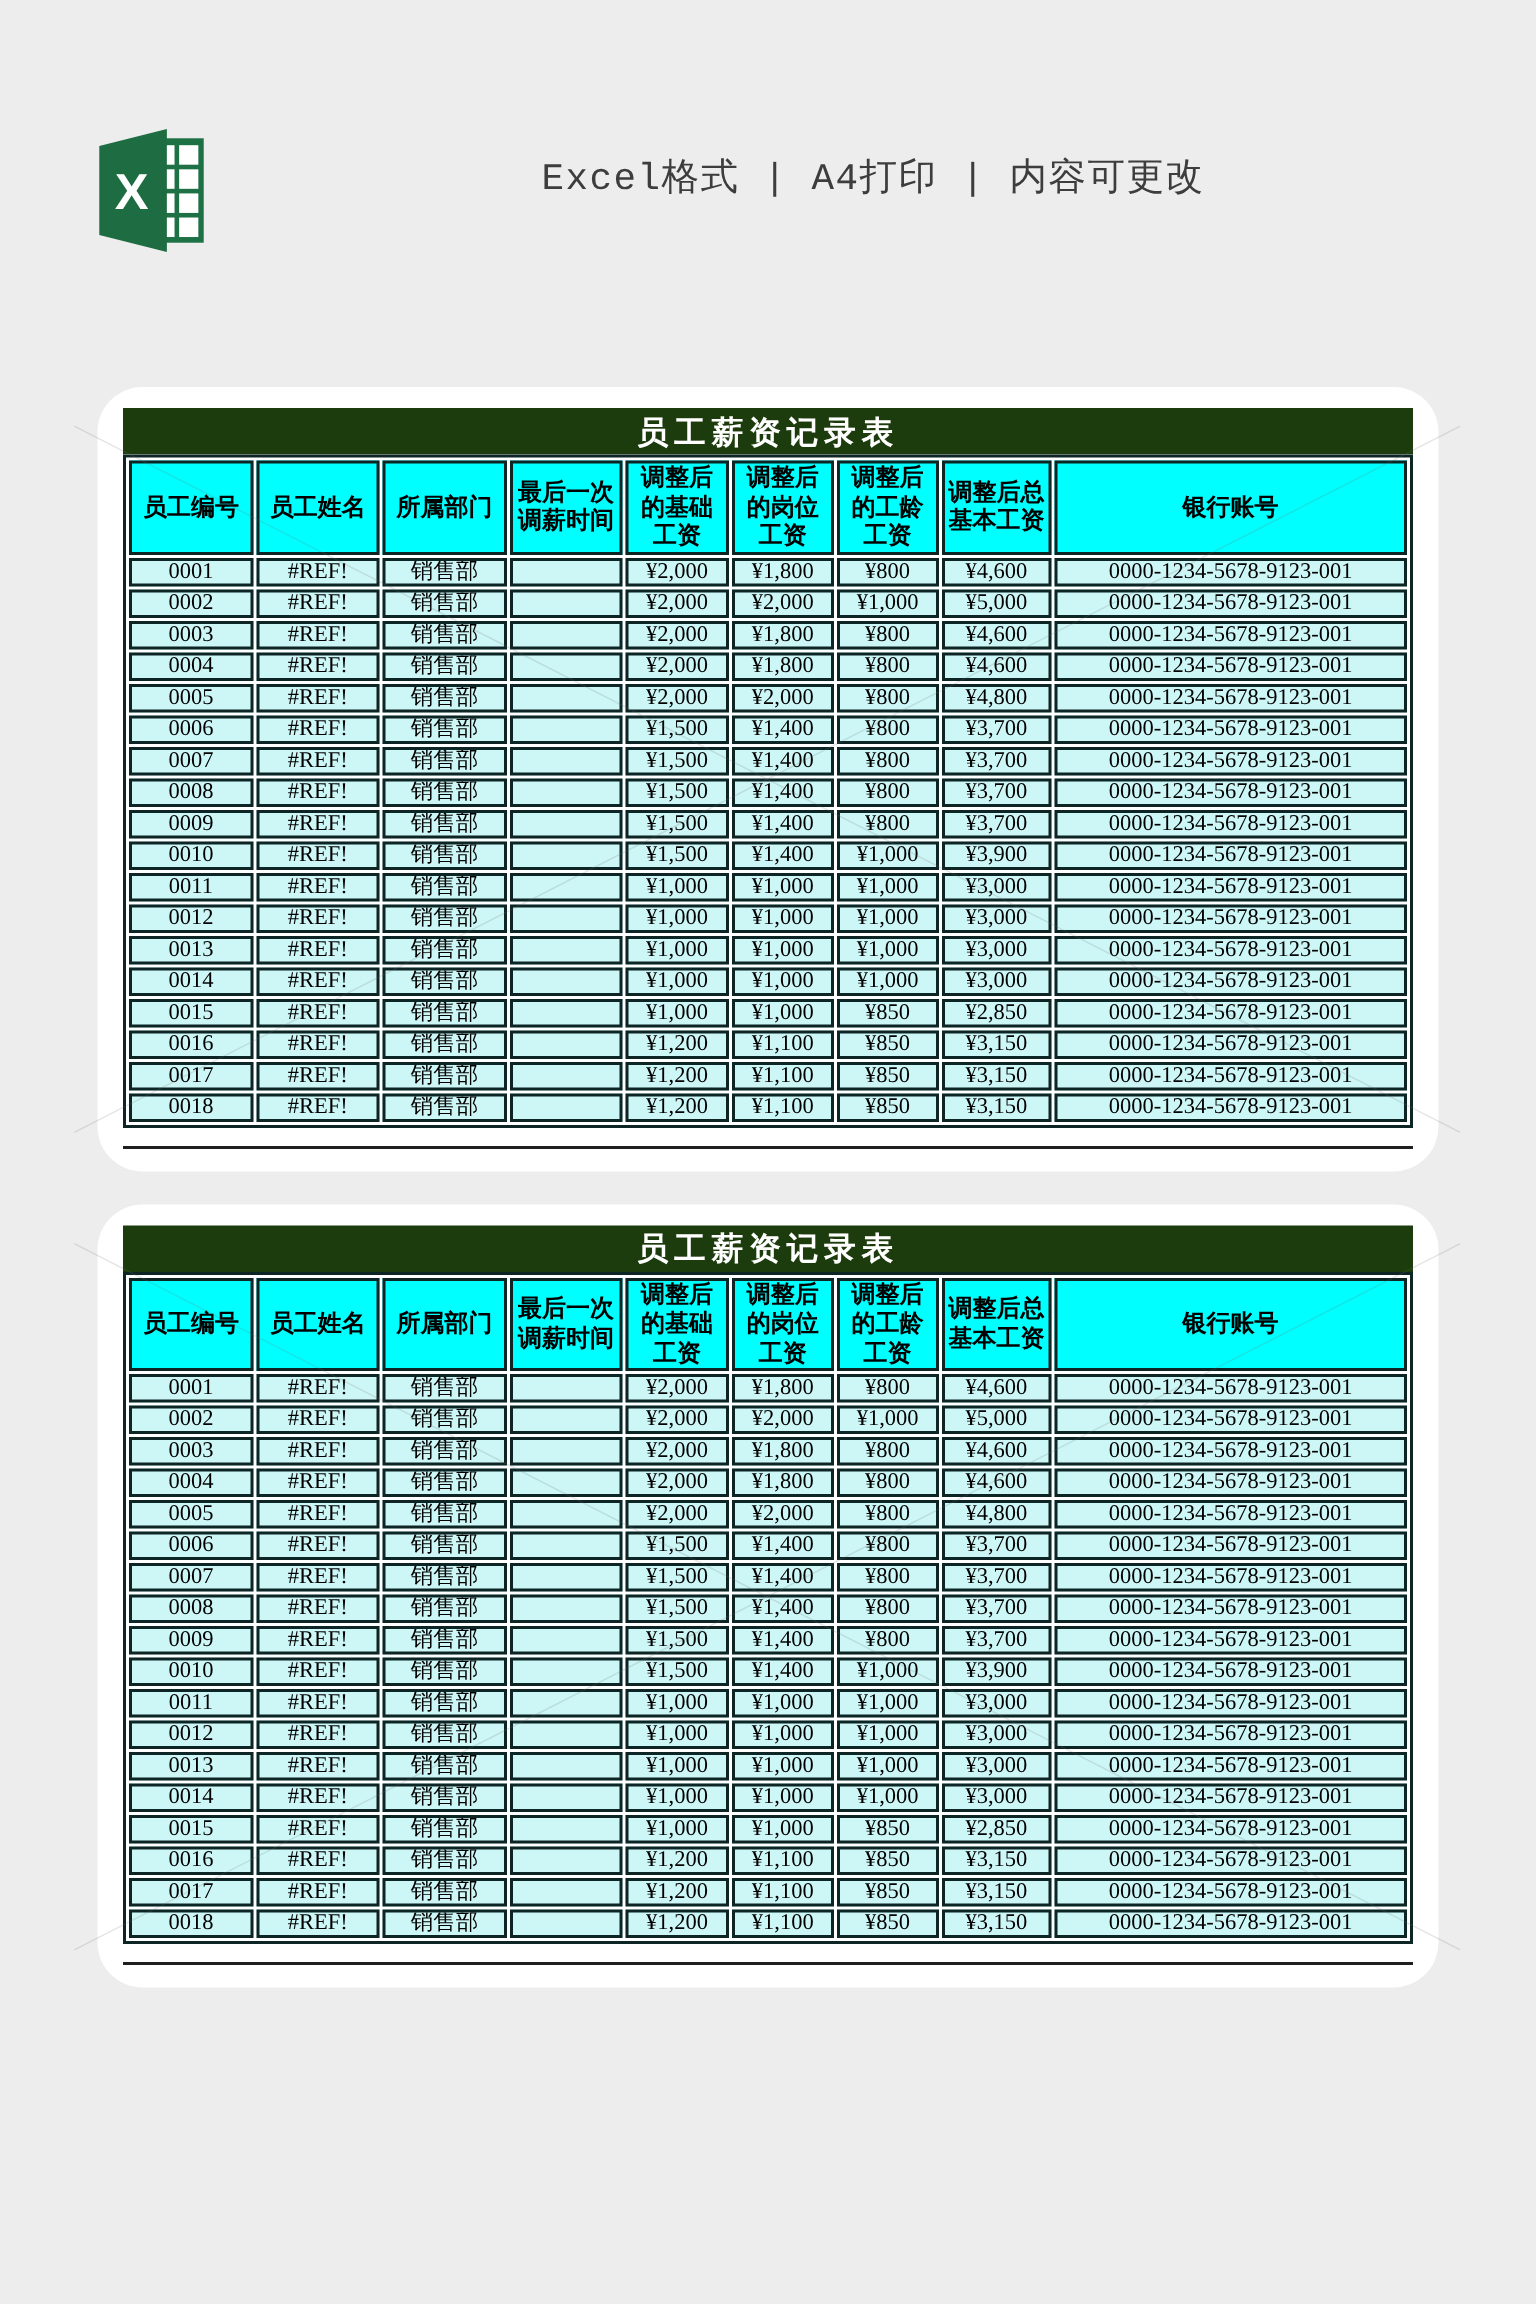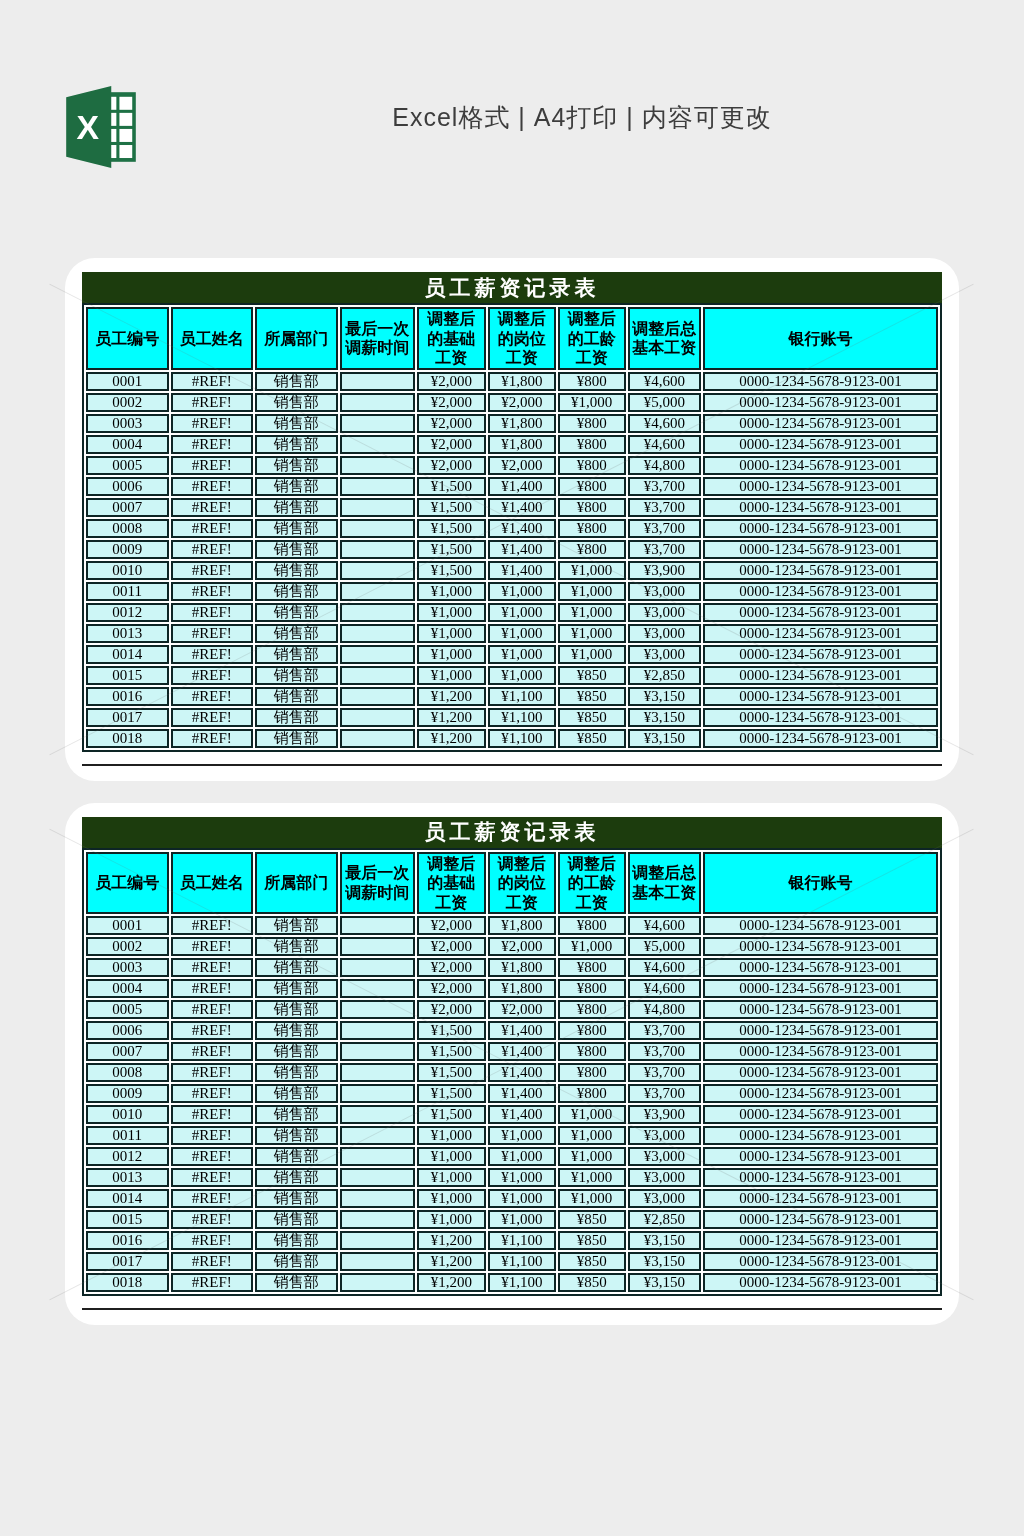--- a/index.html
+++ b/index.html
@@ -11,21 +11,21 @@
   html,body{margin:0;padding:0;}
   body{
     width:1024px;height:1536px;position:relative;overflow:hidden;
     background:var(--bg);
     font-family:"Liberation Sans",sans-serif;
   }
   .masthead{position:relative;height:258px;}
   .excel-icon{position:absolute;left:62px;top:84px;width:78px;height:86px;}
   .head-text{position:absolute;left:150px;right:10px;top:88px;text-align:center;}
   .page-title{margin:0;font-size:43px;line-height:1.1;font-weight:bold;color:var(--title-green);}
-  .page-subtitle{margin:13px 0 0;font-size:25px;color:var(--subtitle);letter-spacing:1px;}
+  .page-subtitle{margin:13px 0 0;font-size:25px;color:var(--subtitle);letter-spacing:1px;font-family:Liberation Mono, monospace;}
 
   .card{
     position:relative;width:894px;margin:0 0 22px 65px;background:var(--card);
     padding:14px 17px 12px;
     border-radius:30px;
   }
   
   .card::before,.card::after{
     content:"";position:absolute;left:-8%;top:50%;width:116%;height:1px;
     background:rgba(110,110,110,0.18);pointer-events:none;z-index:3;

